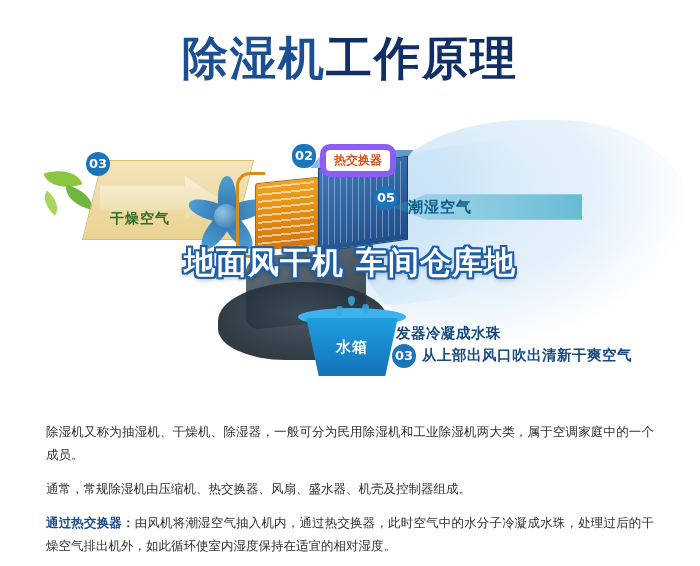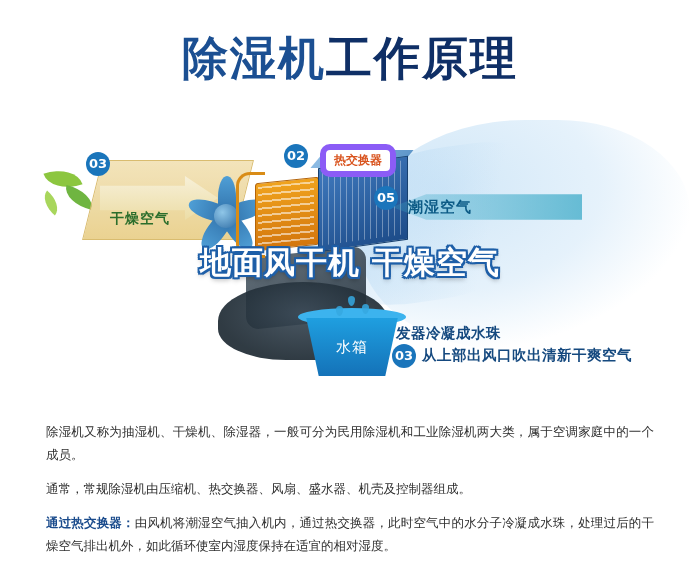--- a/index.html
+++ b/index.html
@@ -243,21 +243,21 @@
     background: #3cb3ee;
     border-radius: 50%;
   }
   .tank-label {
     position: absolute;
     left: 300px;
     top: 338px;
     width: 104px;
     text-align: center;
     color: #ffffff;
-    font-weight: normal;
+    font-weight: bold;
     font-size: 15px;
     font-family: "DejaVu Sans", "Liberation Sans", sans-serif;
     letter-spacing: 1px;
   }
 
   
   .base {
     position: absolute;
     left: 218px;
     top: 282px;
@@ -287,21 +287,21 @@
     border-radius: 50%;
     background: #1a75bb;
     color: #ffffff;
     font-size: 13px;
     font-weight: bold;
     line-height: 24px;
     text-align: center;
     font-family: "DejaVu Sans", "Liberation Sans", sans-serif;
   }
   .badge.b01 { left: 374px; top: 186px; }
-  .badge.b02 { left: 284px; top: 144px; }
+  .badge.b02 { left: 292px; top: 144px; border-radius: 11px; }
   .badge.b03 { left: 86px; top: 152px; }
   .badge.b03b { left: 392px; top: 344px; }
 
   .tag-hx {
     position: absolute;
     left: 320px;
     top: 144px;
     background: #ffffff;
     border: 6px solid #8b5cf6;
     border-radius: 10px;
@@ -433,21 +433,21 @@
 
     <div class="badge b01">05</div>
     <div class="badge b02">02</div>
     <div class="badge b03">03</div>
     <div class="badge b03b">03</div>
 
     <div class="caption-line cap-cond">发器冷凝成水珠</div>
     <div class="caption-line cap-blow">从上部出风口吹出清新干爽空气</div>
 
     <div class="overlay-title">
-      <div>地面风干机 干燥空气</div>
+      <div>地面风干机 车间仓库地</div>
     </div>
   </div>
 
   <div class="body-text">
     <p>除湿机又称为抽湿机、干燥机、除湿器，一般可分为民用除湿机和工业除湿机两大类，属于空调家庭中的一个成员。</p>
     <p>通常，常规除湿机由压缩机、热交换器、风扇、盛水器、机壳及控制器组成。</p>
     <p><span class="lead-label">通过热交换器：</span><span>由风机将潮湿空气抽入机内，通过热交换器，此时空气中的水分子冷凝成水珠，处理过后的干燥空气排出机外，如此循环使室内湿度保持在适宜的相对湿度。</span></p>
   </div>
 
 </div>

